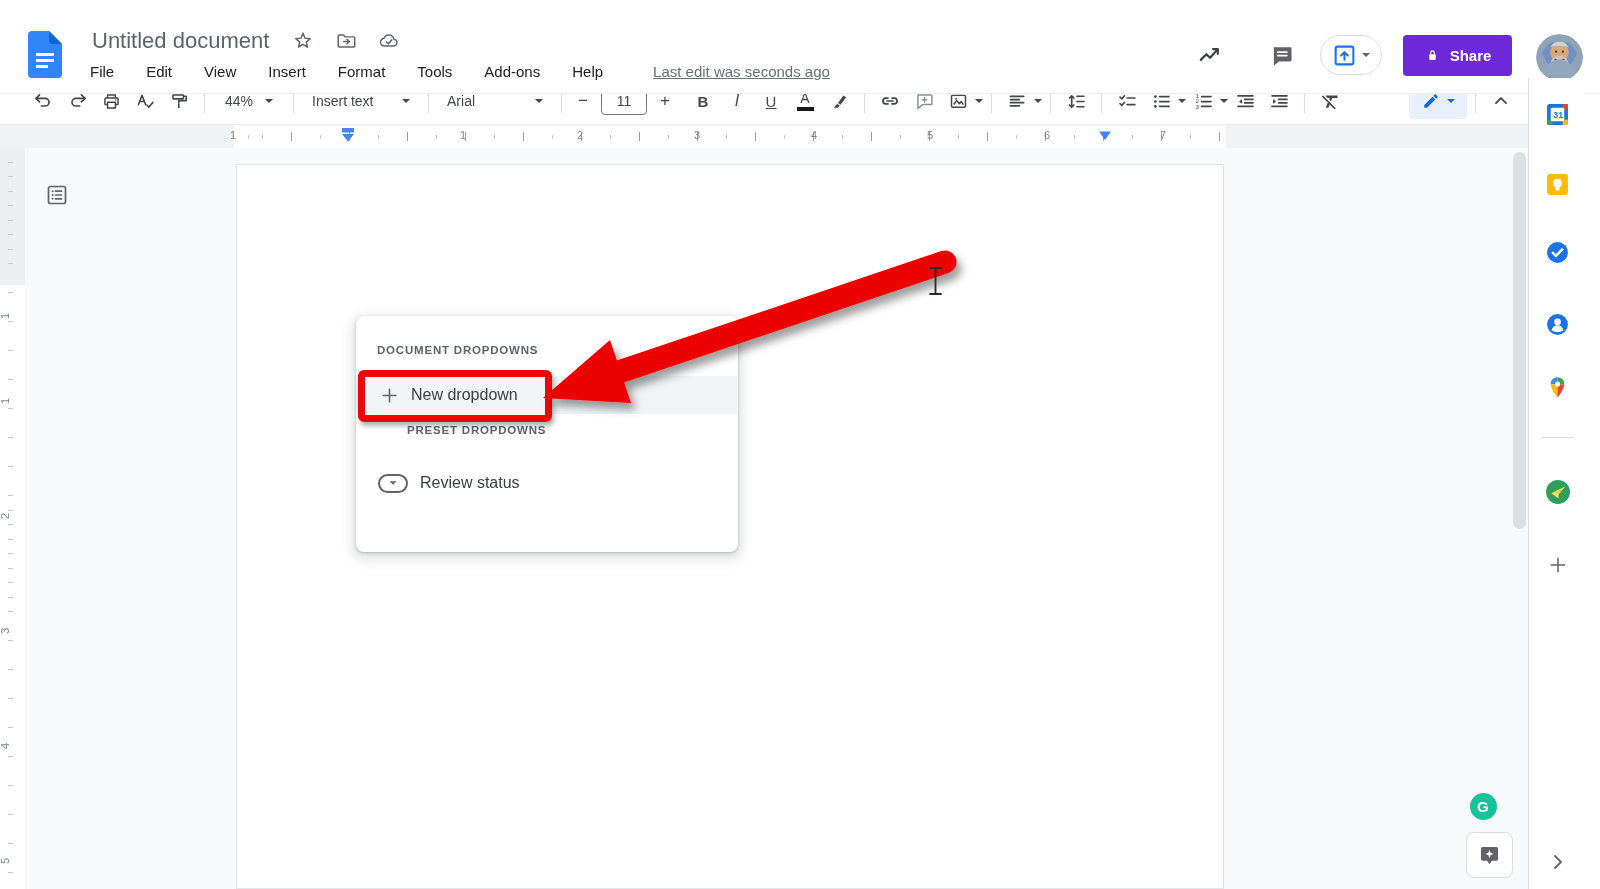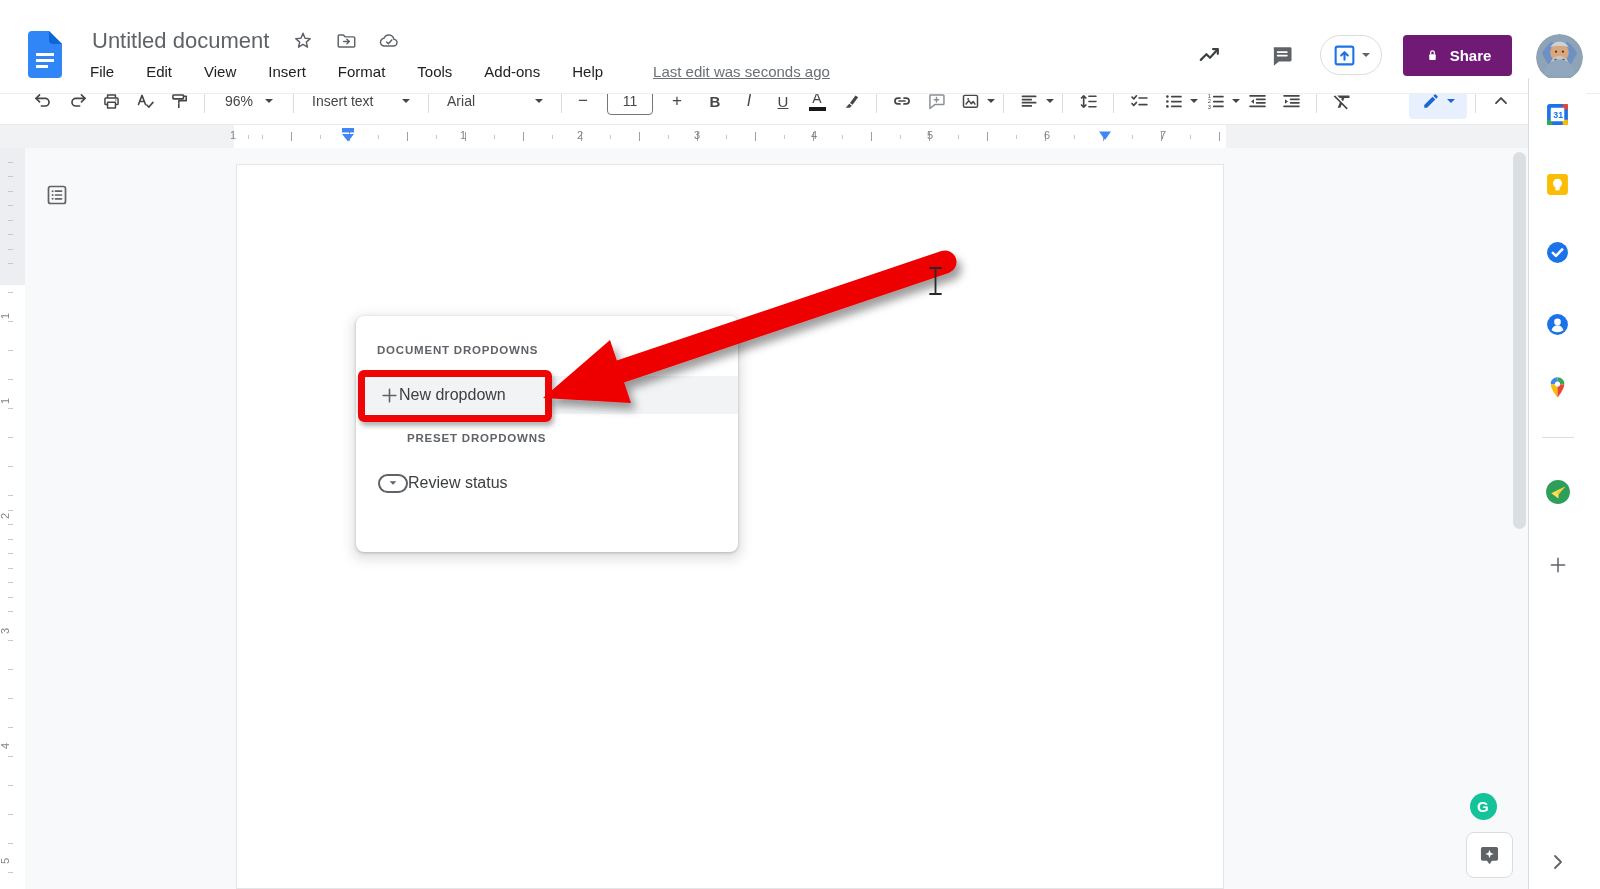--- a/index.html
+++ b/index.html
@@ -11,32 +11,32 @@
   .topbar { position:absolute; left:0; top:16px; width:1600px; height:78px; background:#fff; border-bottom:1px solid #eceef0; z-index:10; }
   .docs-logo { position:absolute; left:28px; top:15px; }
   .title-row { position:absolute; left:88px; top:10px; display:flex; align-items:center; gap:17px; }
   .doc-title { font-size:22px; color:#5f6368; padding:2px 4px; border-radius:4px; }
   .hdr-ic { display:flex; align-items:center; justify-content:center; width:26px; height:26px; border-radius:50%; }
   .menus { position:absolute; left:88px; top:45px; display:flex; align-items:center; gap:28px; font-size:15px; color:#202124; }
   .menu-item { padding:2px 2px; border-radius:4px; cursor:default; }
   .last-edit { color:#6b7075; text-decoration:underline; margin-left:20px; font-size:15px; }
   .top-right-ic { position:absolute; top:26px; }
   .present-btn { position:absolute; left:1320px; top:19px; width:62px; height:40px; border:1px solid #dadce0; border-radius:20px; background:#fff; display:flex; align-items:center; justify-content:center; gap:5px; }
-  .share-btn { position:absolute; left:1403px; top:19px; width:109px; height:41px; background:#701a75; border-radius:4px; display:flex; align-items:center; justify-content:center; gap:9px; color:#fff; font-size:15px; font-weight:bold; }
+  .share-btn { position:absolute; left:1403px; top:19px; width:109px; height:41px; background:#6d28d9; border-radius:4px; display:flex; align-items:center; justify-content:center; gap:9px; color:#fff; font-size:15px; font-weight:bold; }
   .avatar { position:absolute; left:1536px; top:18px; width:47px; height:47px; border-radius:50%; overflow:hidden; }
 
   
   .toolbar { position:absolute; left:0; top:78px; width:1528px; height:47px; background:#fff; display:flex; align-items:center; padding:0 10px 0 26px; border-bottom:1px solid #e8eaed; z-index:9; }
   .tb-btn { width:34px; height:32px; display:flex; align-items:center; justify-content:center; border-radius:4px; flex:0 0 auto; color:#444746; }
   .tb-div { width:1px; height:24px; background:#d9dce0; margin:0 8px; flex:0 0 auto; }
   .tb-text { font-size:14px; color:#444746; }
   .caret { width:0; height:0; border-left:4px solid transparent; border-right:4px solid transparent; border-top:4.6px solid #444746; display:inline-block; }
   .zoom-ctl { display:flex; align-items:center; gap:12px; padding:0 12px; height:32px; border-radius:4px; flex:0 0 auto; }
   .named-ctl { display:flex; align-items:center; justify-content:space-between; height:32px; border-radius:4px; padding:0 10px; flex:0 0 auto; }
-  .fs-box { width:46px; height:27px; border:1px solid #747775; border-radius:4px; display:flex; align-items:center; justify-content:center; font-size:14px; color:#444746; flex:0 0 auto; margin:0 11px; }
+  .fs-box { width:46px; height:27px; border:1px solid #747775; border-radius:4px; display:flex; align-items:center; justify-content:center; font-size:14px; color:#444746; flex:0 0 auto; margin:0 5px; }
   .glyph-b { font-weight:bold; font-size:15px; }
   .glyph-i { font-style:italic; font-size:16px; font-weight:500; }
   .glyph-u { font-size:15px; text-decoration:underline; }
   .color-a { display:flex; flex-direction:column; align-items:center; line-height:1; }
   .color-a span { font-size:14px; font-weight:500; color:#444746; }
   .color-a i { display:block; width:17px; height:4px; background:#17171b; margin-top:2px; }
   .mode-pill { width:58px; height:36px; background:#e8f0fe; border-radius:4px; display:flex; align-items:center; justify-content:center; gap:7px; flex:0 0 auto; }
   .tb-right { margin-left:auto; display:flex; align-items:center; }
 
   
@@ -61,21 +61,21 @@
 
   
   .dd-panel { position:absolute; left:356px; top:316px; width:382px; height:236px; background:#fff; border-radius:8px;
      box-shadow:0 1px 3px rgba(60,64,67,.3), 0 4px 12px 4px rgba(60,64,67,.15); z-index:4; }
   .dd-section { position:absolute; left:21px; font-size:11.5px; font-weight:bold; letter-spacing:.8px; color:#5f6368; }
   .dd-row { position:absolute; left:0; width:100%; height:38px; display:flex; align-items:center; }
   .dd-row.hover { background:#f1f3f4; }
   .dd-plus { margin-left:24px; }
   .dd-oval { margin-left:22px; width:30px; height:19px; border:2px solid #5f6368; border-radius:10px; display:flex; align-items:center; justify-content:center; flex:0 0 auto; }
   .dd-oval .caret { border-top-color:#5f6368; transform:scale(.85); }
-  .dd-label { font-size:16px; color:#3c4043; }
+  .dd-label { margin-left:12px; font-size:16px; color:#3c4043; }
 
   
   .red-rect { position:absolute; left:358px; top:370px; width:194px; height:52px; border:7px solid #ee0505; border-radius:6px; z-index:7; box-shadow:2px 4px 5px rgba(0,0,0,.3); }
   .overlay { position:absolute; left:0; top:0; width:1600px; height:889px; z-index:8; pointer-events:none; }
 
   
   .gram-g { position:absolute; left:1470px; top:793px; width:27px; height:27px; border-radius:50%; background:#15c39a; display:flex; align-items:center; justify-content:center; z-index:6; }
   .assist-box { position:absolute; left:1466px; top:832px; width:47px; height:46px; background:#fff; border:1px solid #dadce0; border-radius:8px; display:flex; align-items:center; justify-content:center; z-index:6; }
 
   
@@ -203,21 +203,21 @@
     </span>
     <span class="tb-btn">
       <svg width="21" height="21" viewBox="0 0 24 24" fill="none" stroke="#444746" stroke-width="1.8" stroke-linejoin="round">
         <rect x="4.5" y="4.5" width="12" height="4.5" rx=".8"></rect>
         <path d="M16.5 6h3.2v5h-8.5v3"></path>
           <rect x="10.3" y="14" width="1.8" height="5.5" fill="#444746" stroke="none"></rect>
       </svg>
     </span>
     <span class="tb-div"></span>
     <span class="zoom-ctl">
-      <span class="tb-text">96%</span>
+      <span class="tb-text">44%</span>
       <i class="caret"></i>
     </span>
     <span class="tb-div"></span>
     <span class="named-ctl" style="width:118px;">
       <span class="tb-text">Insert text</span>
       <i class="caret"></i>
     </span>
     <span class="tb-div"></span>
     <span class="named-ctl" style="width:116px;">
       <span class="tb-text">Arial</span>
@@ -389,21 +389,21 @@
   </span>
 
   <div class="dd-panel">
     <span class="dd-section" style="top:28px;">DOCUMENT DROPDOWNS</span>
     <div class="dd-row hover" style="top:60px;">
       <svg class="dd-plus" width="19" height="19" viewBox="0 0 24 24" stroke="#5f6368" stroke-width="2" stroke-linecap="round">
         <path d="M12 4v16M4 12h16"></path>
       </svg>
       <span class="dd-label">New dropdown</span>
     </div>
-    <span class="dd-section" style="top:116px;padding-left:30px;">PRESET DROPDOWNS</span>
+    <span class="dd-section" style="top:108px;padding-left:30px;">PRESET DROPDOWNS</span>
     <div class="dd-row" style="top:148px;">
       <span class="dd-oval">
           <i class="caret"></i>
         </span>
       <span class="dd-label">Review status</span>
     </div>
   </div>
 
   <div class="red-rect"></div>
   <svg class="overlay">

